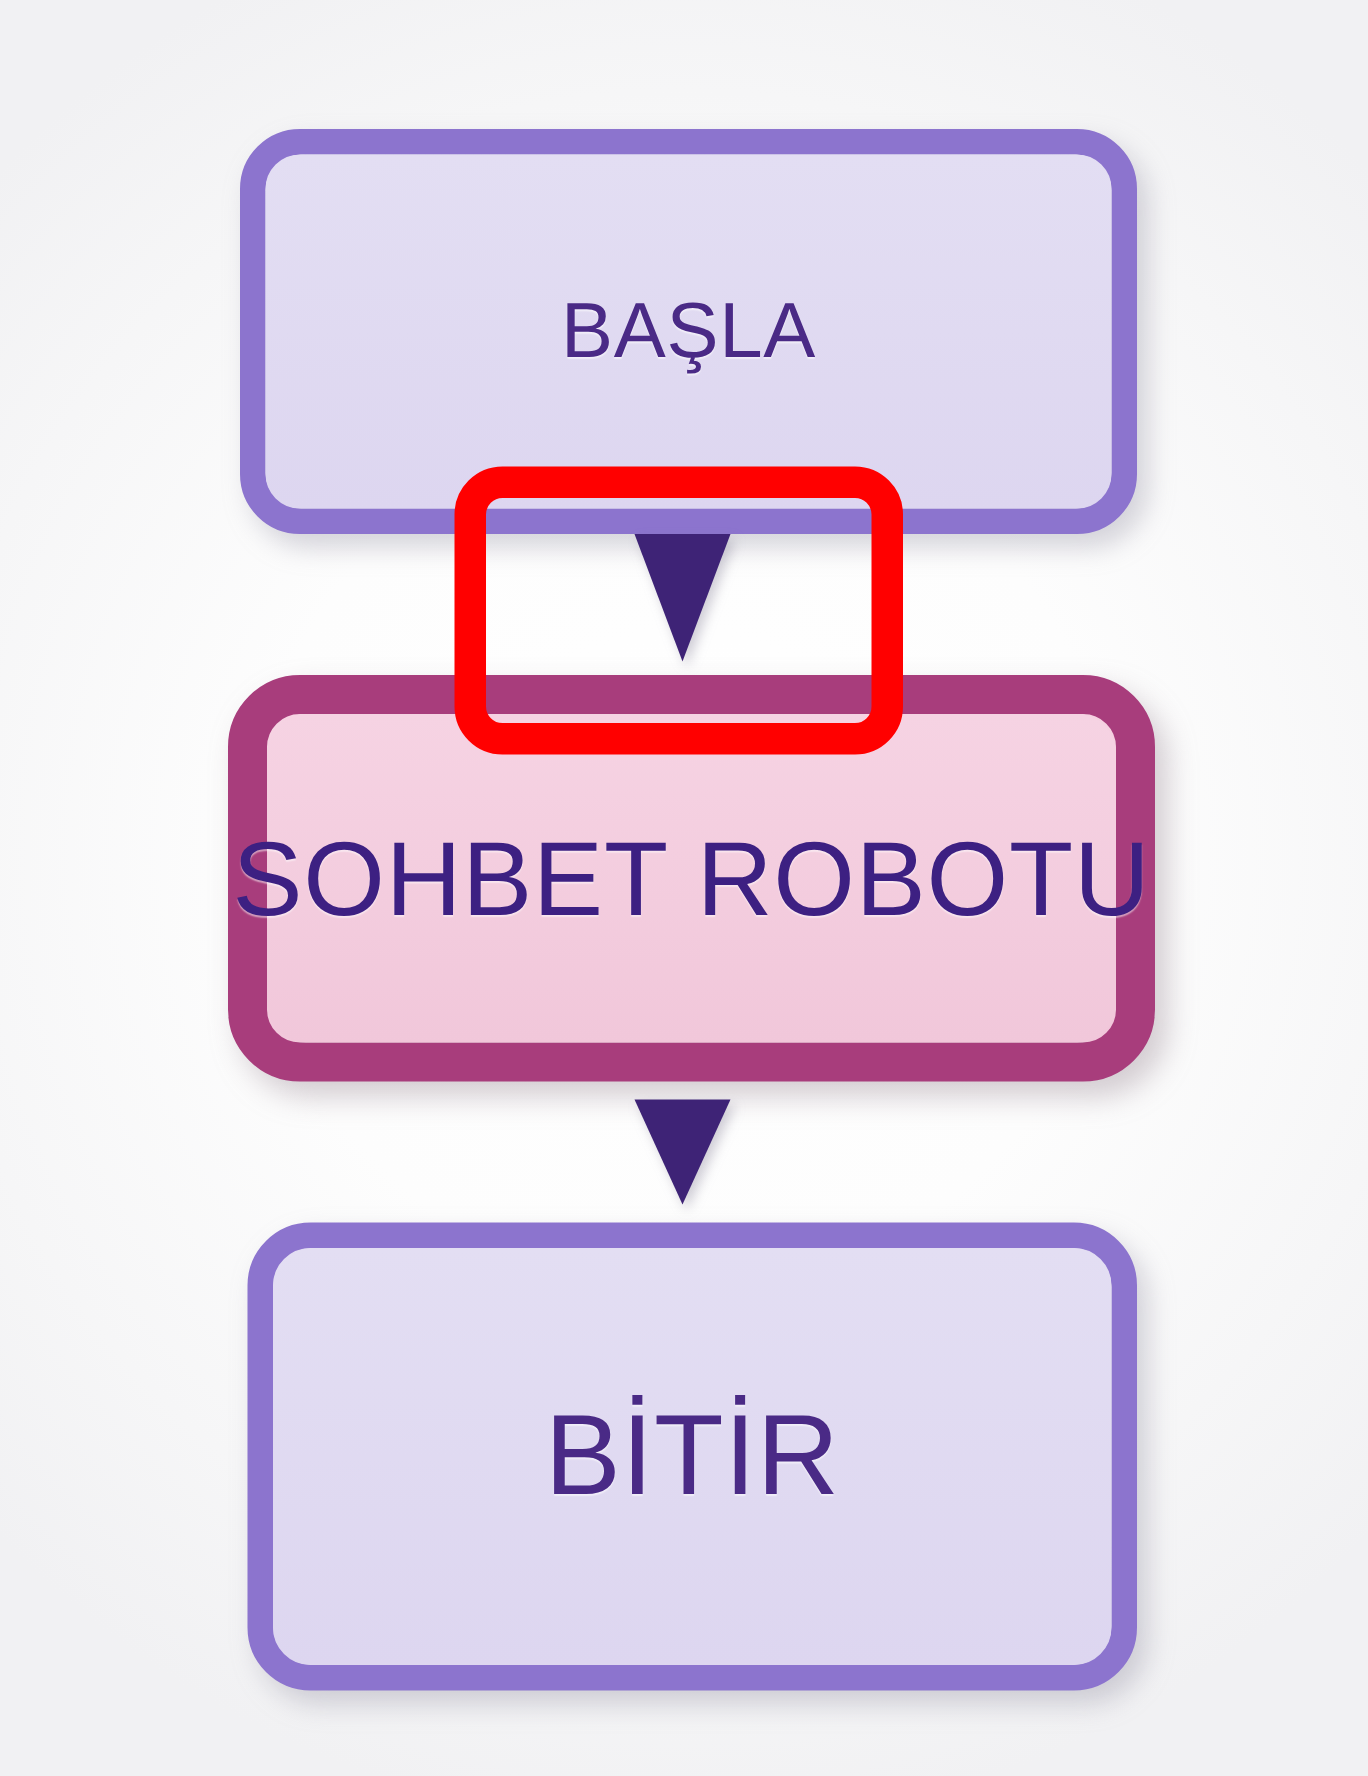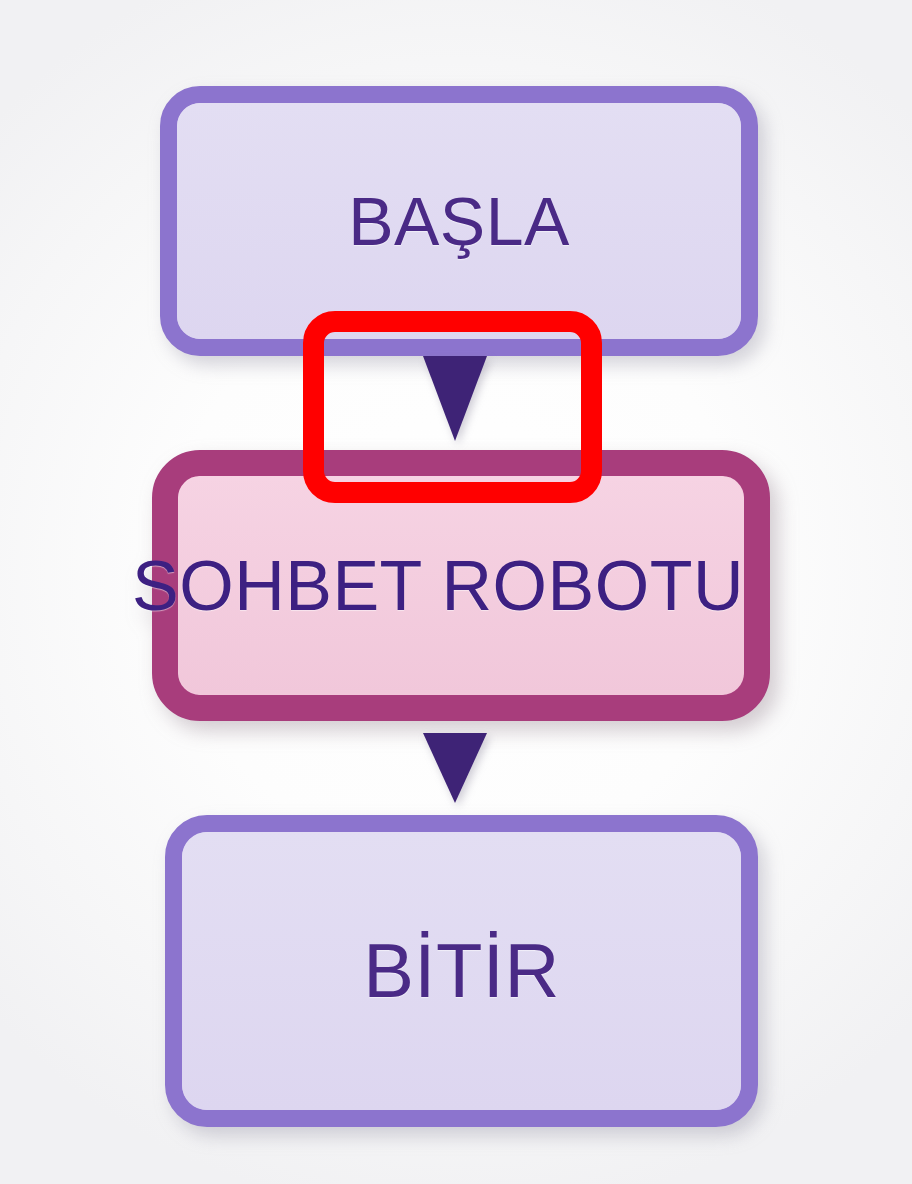--- a/index.html
+++ b/index.html
@@ -51,41 +51,40 @@
     border-color: #8c74ce;
     border-radius: 40px;
     background: linear-gradient(175deg, #e2ddf2 0%, #ded8f0 55%, #dbd4ee 100%);
     filter: drop-shadow(7px 9px 9px rgba(120,115,140,0.30));
   }
   #node-start .node-inner {
     border-radius: 24px;
     background: linear-gradient(180deg, #e3def3 0%, #ddd6f0 100%);
   }
   #node-start .node-label {
-    font-size: 68px;
+    font-size: 52px;
     color: #4a2a86;
     text-shadow: 0 1px 1px rgba(255,255,255,0.55);
   }
 
   
   #node-chatbot {
     left: 152px;
     top: 450px;
     width: 618px;
     height: 271px;
     border-width: 26px;
     border-color: #a83d7c;
     border-radius: 48px;
     background: linear-gradient(175deg, #f6d4e3 0%, #f3cbdd 55%, #f1c6da 100%);
     filter: drop-shadow(8px 10px 10px rgba(120,100,115,0.32));
   }
   #node-chatbot .node-inner {
     border-radius: 26px;
     background: linear-gradient(180deg, #f6d3e3 0%, #f1c7da 100%);
-    justify-content: flex-end;
   }
   #node-chatbot .node-label {
     font-size: 70px;
     color: #3d2082;
     text-shadow: 0 1px 1px rgba(255,255,255,0.5);
   }
 
   
   #node-end {
     left: 165px;

